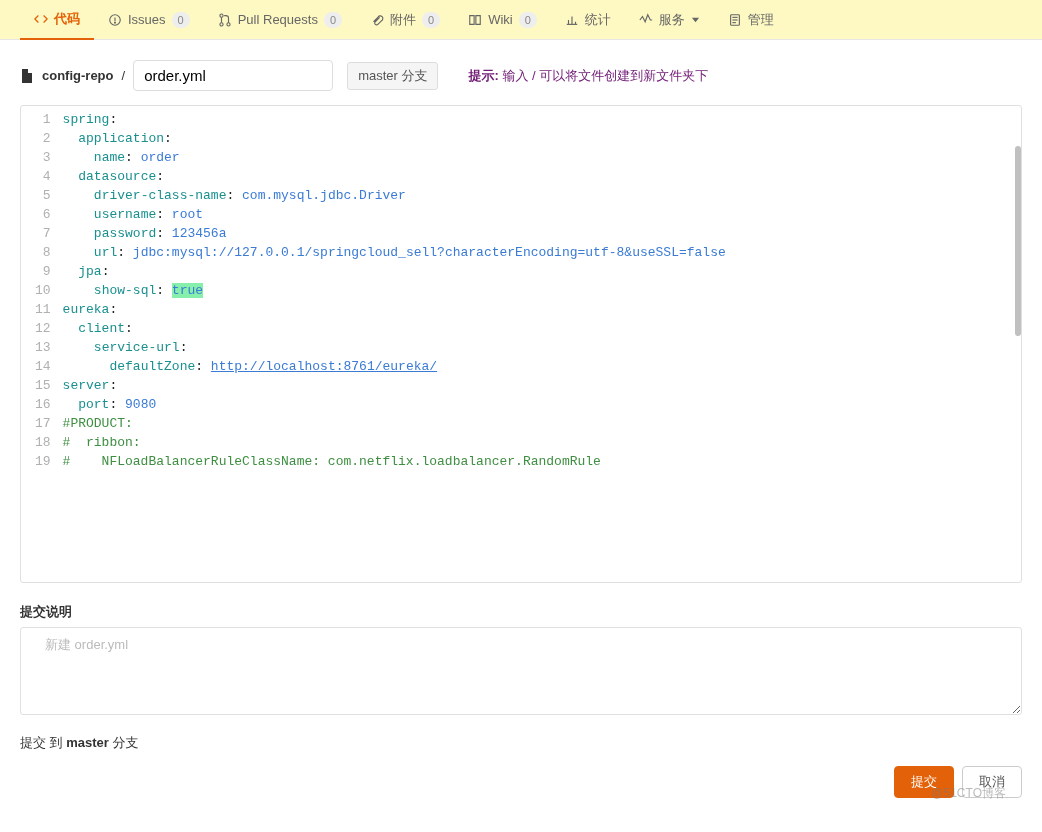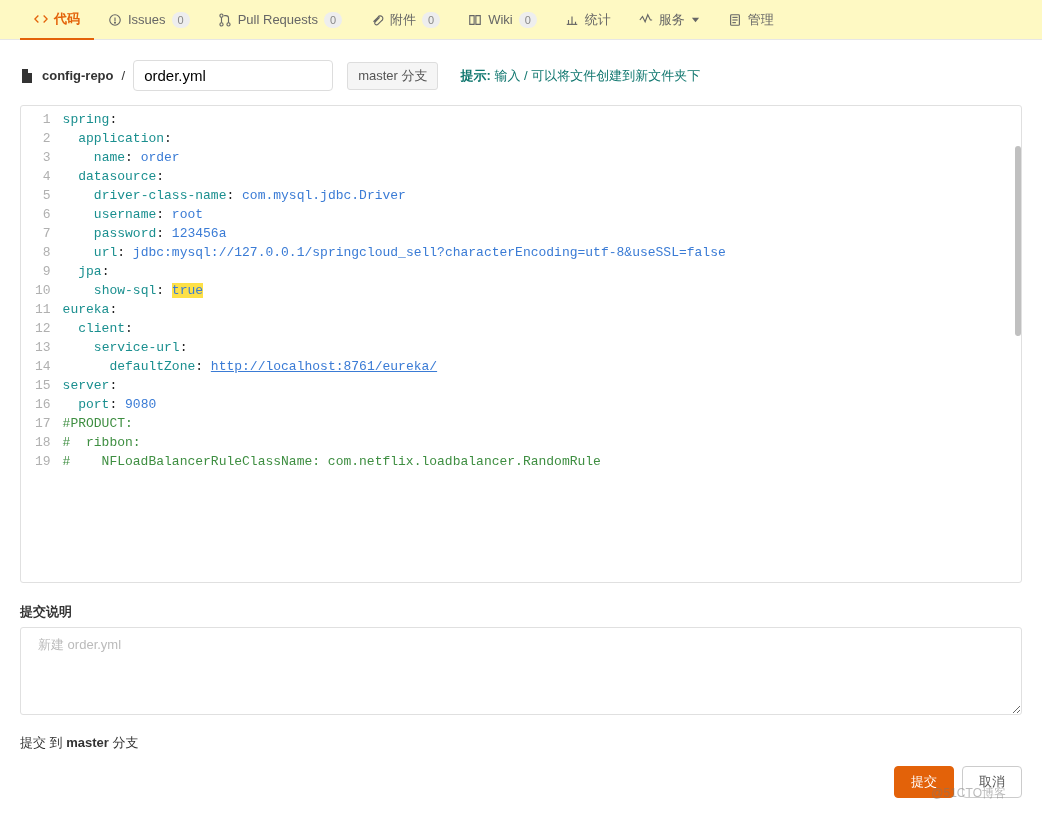--- a/index.html
+++ b/index.html
@@ -7,36 +7,36 @@
   .topbar { display: flex; align-items: center; background: #fef9c3; border-bottom: 1px solid #e6e6e6; padding: 0 20px; height: 40px; }
   .tab { display: flex; align-items: center; gap: 6px; padding: 0 14px; height: 40px; color: #666; cursor: pointer; }
   .tab.active { color: #e36209; border-bottom: 2px solid #e36209; font-weight: 600; }
   .tab .icon { display: inline-flex; }
   .badge { background: #eee; color: #888; font-size: 11px; border-radius: 8px; padding: 0 6px; line-height: 16px; display: inline-block; }
   .content { padding: 20px; }
   .fileline { display: flex; align-items: center; gap: 8px; margin-bottom: 14px; }
   .repo-label { font-weight: 700; }
   .file-input { border: 1px solid #ddd; border-radius: 4px; padding: 6px 10px; width: 200px; font-size: 15px; }
   .branch-tag { background: #f5f5f5; border: 1px solid #ddd; border-radius: 3px; padding: 4px 10px; margin-left: 6px; color: #555; position: relative; text-align: right; }
-  .hint { color: #0f766e; margin-left: 14px; }
+  .hint { color: #701a75; margin-left: 22px; }
   .editor-wrap { position: relative; border: 1px solid #e0e0e0; border-radius: 3px; height: 478px; overflow: hidden; }
   .editor { display: flex; font-family: Consolas, "Courier New", monospace; font-size: 13px; line-height: 19px; }
   .gutter { text-align: right; color: #b0b0b0; padding: 4px 8px 4px 14px; user-select: none; }
   .gutter div { height: 19px; }
   .code { padding: 4px 0 4px 4px; }
   .code-line { height: 19px; white-space: pre; }
   .k { color: #1a8f8f; } 
   .p { color: #222; } 
   .v { color: #3a7bd5; } 
   .url { color: #3a7bd5; text-decoration: underline; }
-  .hl { background: #fde047; }
+  .hl { background: #86efac; }
   .comment { color: #3e8e41; }
   .scroll-effect { position: absolute; right: 0; top: 40px; width: 6px; height: 190px; background: #c0c0c0; border-radius: 3px; }
   .section-label { font-weight: 600; margin-top: 20px; margin-bottom: 6px; }
-  .commit-msg { width: 100%; border: 1px solid #e0e0e0; border-radius: 3px; min-height: 88px; padding: 8px 17px; font-size: 13px; resize: both; font-family: inherit; color: #333; }
+  .commit-msg { width: 100%; border: 1px solid #e0e0e0; border-radius: 3px; min-height: 88px; padding: 8px 24px; font-size: 13px; resize: both; font-family: inherit; color: #333; }
   .commit-msg::placeholder { color: #bbb; }
   .commit-to { margin-top: 16px; margin-bottom: 14px; }
   .btnrow { display: flex; justify-content: flex-end; gap: 8px; }
   .btn { padding: 6px 16px; font-size: 13px; border-radius: 4px; cursor: pointer; }
   .btn-primary { background: #e36209; border: 1px solid #e36209; color: #fff; }
   .btn-default { background: #fff; border: 1px solid #ccc; color: #555; }
   .watermark { position: absolute; right: 16px; bottom: -4px; color: #777; font-size: 12px; opacity: .5; pointer-events: none; white-space: nowrap; }
   svg { display: block; }
 </style>
 </head>

